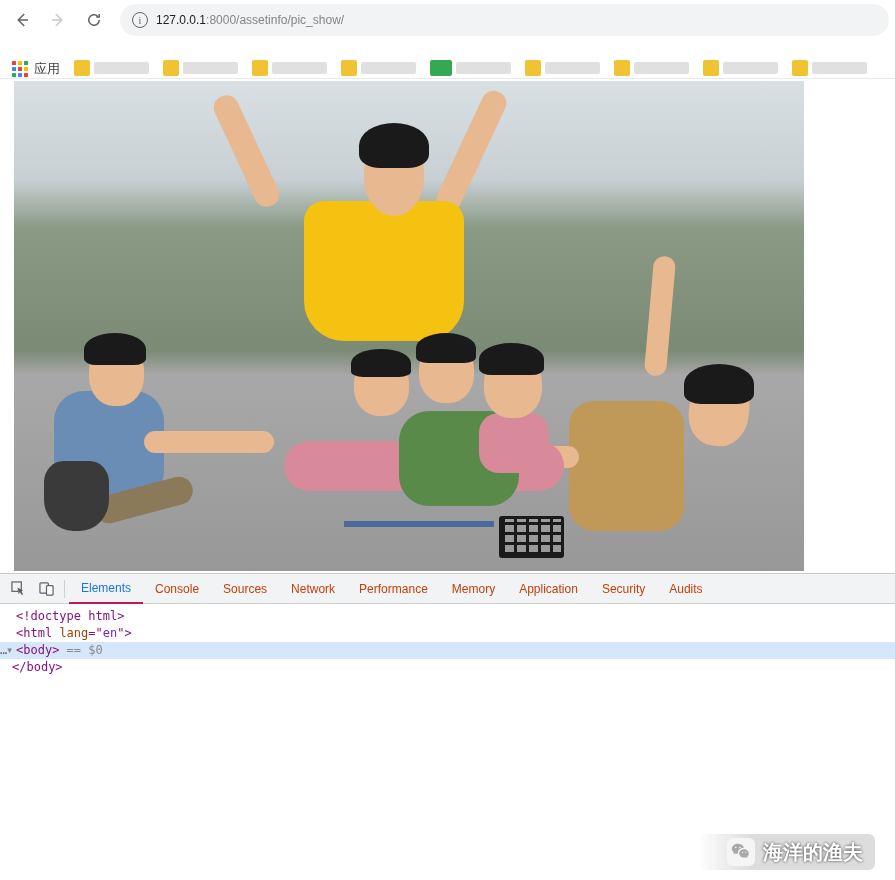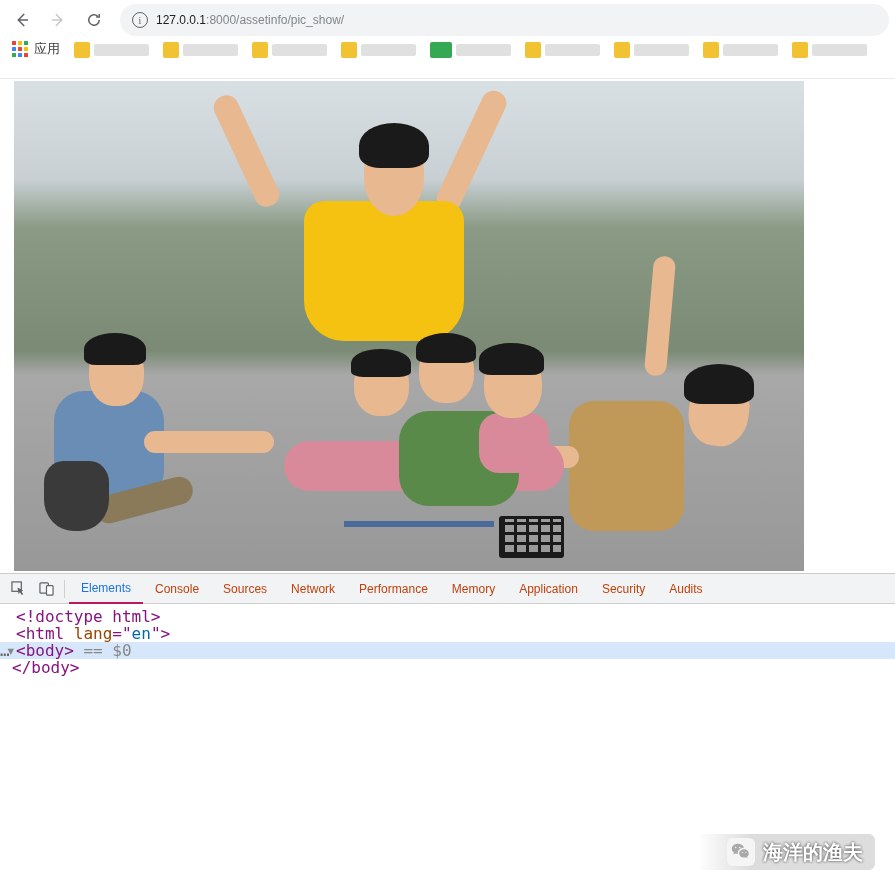--- a/index.html
+++ b/index.html
@@ -9,21 +9,21 @@
     .toolbar-btn { width: 32px; height: 32px; display: flex; align-items: center; justify-content: center; border-radius: 50%; cursor: pointer; }
     .toolbar-btn svg { width: 18px; height: 18px; }
     .nav-disabled svg { opacity: 0.35; }
     .address-bar { flex: 1; height: 32px; background: #f1f3f4; border-radius: 16px; display: flex; align-items: center; padding: 0 12px; margin-left: 6px; gap: 8px; }
     .info-icon { width: 16px; height: 16px; border: 1.5px solid #5f6368; border-radius: 50%; display: flex; align-items: center; justify-content: center; font-size: 10px; color: #5f6368; font-family: serif; }
     .url { font-size: 12px; color: #202124; }
     .url-host { color: #202124; }
     .url-port { color: #80868b; }
     .url-path { color: #80868b; }
     
-    .bookmarks { height: 38px; display: flex; align-items: flex-start; padding: 0 12px; gap: 14px; background: #fff; }
+    .bookmarks { height: 38px; display: flex; align-items: flex-end; padding: 0 12px; gap: 14px; background: #fff; }
     .apps-btn { display: flex; align-items: center; gap: 6px; font-size: 13px; color: #3c4043; cursor: pointer; }
     .apps-icon { width: 16px; height: 16px; display: grid; grid-template-columns: repeat(3, 1fr); gap: 1.5px; }
     .apps-icon span { width: 4px; height: 4px; border-radius: 0.5px; }
     .apps-icon span:nth-child(1) { background: #ea4335; } .apps-icon span:nth-child(2) { background: #fbbc04; } .apps-icon span:nth-child(3) { background: #34a853; }
     .apps-icon span:nth-child(4) { background: #4285f4; } .apps-icon span:nth-child(5) { background: #ea4335; } .apps-icon span:nth-child(6) { background: #fbbc04; }
     .apps-icon span:nth-child(7) { background: #34a853; } .apps-icon span:nth-child(8) { background: #4285f4; } .apps-icon span:nth-child(9) { background: #ea4335; }
     .bm-placeholder { display:flex; align-items:center; gap:4px; height: 20px; }
     .bm-fav { width: 16px; height: 16px; background: #f1c232; border-radius:2px; }
     .bm-text { width: 55px; height: 12px; background: #e0e0e0; border-radius: 2px; }
     .bm-text.g { width: 22px; height:16px; background:#34a853; }
@@ -64,28 +64,28 @@
     .bike-basket { position:absolute; top:5px; right:10px; width:65px; height:42px; border:3px solid #1a1a1a; border-radius:3px; background:repeating-linear-gradient(90deg,#1a1a1a 0 3px,transparent 3px 12px), repeating-linear-gradient(0deg,#1a1a1a 0 3px,transparent 3px 10px); }
     
     .red-arrow { position: absolute; z-index: 50; }
     
     .devtools { border-top: 1px solid #ccc; background: #fff; height: 297px; }
     .dt-tabs { height: 30px; display: flex; align-items: center; border-bottom: 1px solid #d0d0d0; font-size: 12px; color: #5f6368; padding-left: 4px; background: #f1f3f4; }
     .dt-icon-btn { width: 28px; height: 28px; display:flex; align-items:center; justify-content:center; cursor:pointer; }
     .dt-icon-btn svg { width:15px; height:15px; }
     .dt-tab { padding: 0 12px; height: 30px; display: flex; align-items: center; cursor: pointer; color: #c2410c; }
     .dt-tab.active { color: #1a73e8; border-bottom: 2px solid #be185d; }
-    .dt-body { font-family: Consolas, Menlo, monospace; font-size: 16px; padding: 4px 0 0 0; line-height: 17px; }
+    .dt-body { font-family: Consolas, Menlo, monospace; font-size: 12px; padding: 4px 0 0 0; line-height: 17px; }
     .dt-line { white-space: pre; padding-left: 16px; }
     .dt-line.highlight { background: #d7e7fb; }
     .dt-caret { color: #888; display:inline-block; width:10px; margin-left:-10px; }
     .tag-bracket { color: #881280; }
     .tag-name { color: #881280; }
     .attr-name { color: #994500; }
-    .attr-val { color: #0369a1; }
+    .attr-val { color: #6d28d9; }
     .attr-val.link { text-decoration: underline; }
     .eq0 { color: #888; font-style: normal; }
     .dt-dots { color:#666; position:absolute; left:0; }
     
     .watermark { position: absolute; right: 20px; bottom: 10px; display:flex; align-items:center; gap:8px; opacity:0.9; }
     .wm-icon { width:28px; height:28px; background:#f5f5f5; border-radius:6px; display:flex; align-items:center; justify-content:center; }
     .wm-icon svg { width:22px; height:22px; }
     .wm-text { color:#fff; font-size:20px; text-shadow: 0 0 3px rgba(0,0,0,.5), 0 0 3px rgba(0,0,0,.5); font-weight:700; }
     .watermark-wrap { background: linear-gradient(90deg, rgba(0,0,0,0) 0%, rgba(0,0,0,0.15) 30%); padding: 4px 12px 4px 30px; border-radius: 6px;}
   </style>

